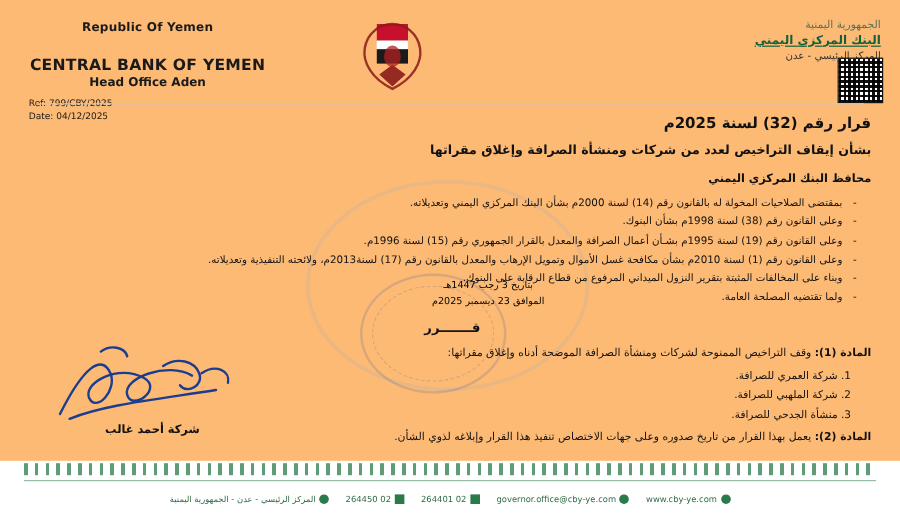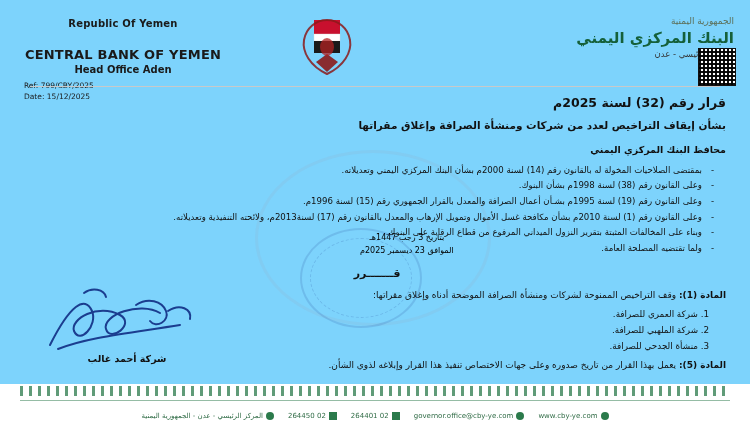--- a/index.html
+++ b/index.html
@@ -5,21 +5,21 @@
   html,body{margin:0;padding:0;}
   body{
     width:750px;height:430px;
     background:#ffffff;
     font-family:"DejaVu Sans","Liberation Sans",sans-serif;
     overflow:hidden;
     position:relative;
   }
   .page{
     position:absolute;inset:0;
-    background:#7dd3fc;
+    background:#fdba74;
   }
   
   .header{
     position:absolute;top:8px;left:0;width:750px;height:78px;
   }
   .hdr-left{
     position:absolute;left:18px;top:10px;width:210px;text-align:center;
     color:#1a1a1a;
   }
   .hdr-left .l1{font-size:10px;font-weight:bold;letter-spacing:.2px;}
@@ -29,21 +29,21 @@
   .emblem{
     position:absolute;left:296px;top:6px;width:62px;height:64px;
   }
   .hdr-right{
     position:absolute;right:16px;top:8px;width:240px;text-align:right;direction:rtl;
   }
   .hdr-right .ar1{
     font-size:9px;color:#5c6f58;line-height:1.3;
   }
   .hdr-right .ar2{
-    font-size:15px;font-weight:bold;color:#15603a;margin-top:1px;
+    font-size:10px;font-weight:bold;color:#15603a;margin-top:1px;text-decoration:underline;
   }
   .hdr-right .ar3{
     font-size:8.5px;color:#333;margin-top:2px;
   }
   .qr{
     position:absolute;right:14px;top:40px;width:36px;height:36px;
     background:
       repeating-linear-gradient(0deg,#111 0 2px,#fff 2px 4px),
       repeating-linear-gradient(90deg,#111 0 2px,transparent 2px 4px);
     background-blend-mode:multiply;
@@ -153,21 +153,21 @@
 <div class="page">
 
   <div class="header">
 
     <div class="hdr-left">
       <div class="l1">Republic Of Yemen</div>
       <div class="l2">CENTRAL BANK OF YEMEN</div>
       <div class="l3">Head Office Aden</div>
       <div class="refs">
         <div>Ref: 799/CBY/2025</div>
-        <div>Date: 15/12/2025</div>
+        <div>Date: 04/12/2025</div>
       </div>
     </div>
 
     <div class="emblem">
       <svg viewBox="0 0 62 64" width="62" height="64" aria-hidden="true">
         <rect x="18" y="6" width="26" height="14" fill="#c8102e"></rect>
         <rect x="18" y="20" width="26" height="7" fill="#ffffff" stroke="#ddd" stroke-width=".4"></rect>
         <rect x="18" y="27" width="26" height="12" fill="#1a1a1a"></rect>
         <path d="M31 6 C20 6 10 14 8 26 C6 38 14 52 31 60 C48 52 56 38 54 26 C52 14 42 6 31 6 Z" fill="none" stroke="#8b1a1a" stroke-width="2" opacity=".85"></path>
         <path d="M31 40 L20 48 L31 58 L42 48 Z" fill="#8b1a1a" opacity=".9"></path>
@@ -207,21 +207,21 @@
       <span>المادة (1):</span><span class="body"> وقف التراخيص الممنوحة لشركات ومنشأة الصرافة الموضحة أدناه وإغلاق مقراتها:</span>
     </div>
 
     <ol class="entities">
       <li>شركة العمري للصرافة.</li>
       <li>شركة الملهبي للصرافة.</li>
       <li>منشأة الجدحي للصرافة.</li>
     </ol>
 
     <div class="article">
-      <span>المادة (5):</span><span class="body"> يعمل بهذا القرار من تاريخ صدوره وعلى جهات الاختصاص تنفيذ هذا القرار وإبلاغه لذوي الشأن.</span>
+      <span>المادة (2):</span><span class="body"> يعمل بهذا القرار من تاريخ صدوره وعلى جهات الاختصاص تنفيذ هذا القرار وإبلاغه لذوي الشأن.</span>
     </div>
 
     <div class="issued">صدر بالمركز الرئيسي- عدن.</div>
   </div>
 
   <div class="datebox">
     <div>بتاريخ 3 رجب 1447هـ</div>
     <div>الموافق 23 ديسمبر 2025م</div>
   </div>
 

